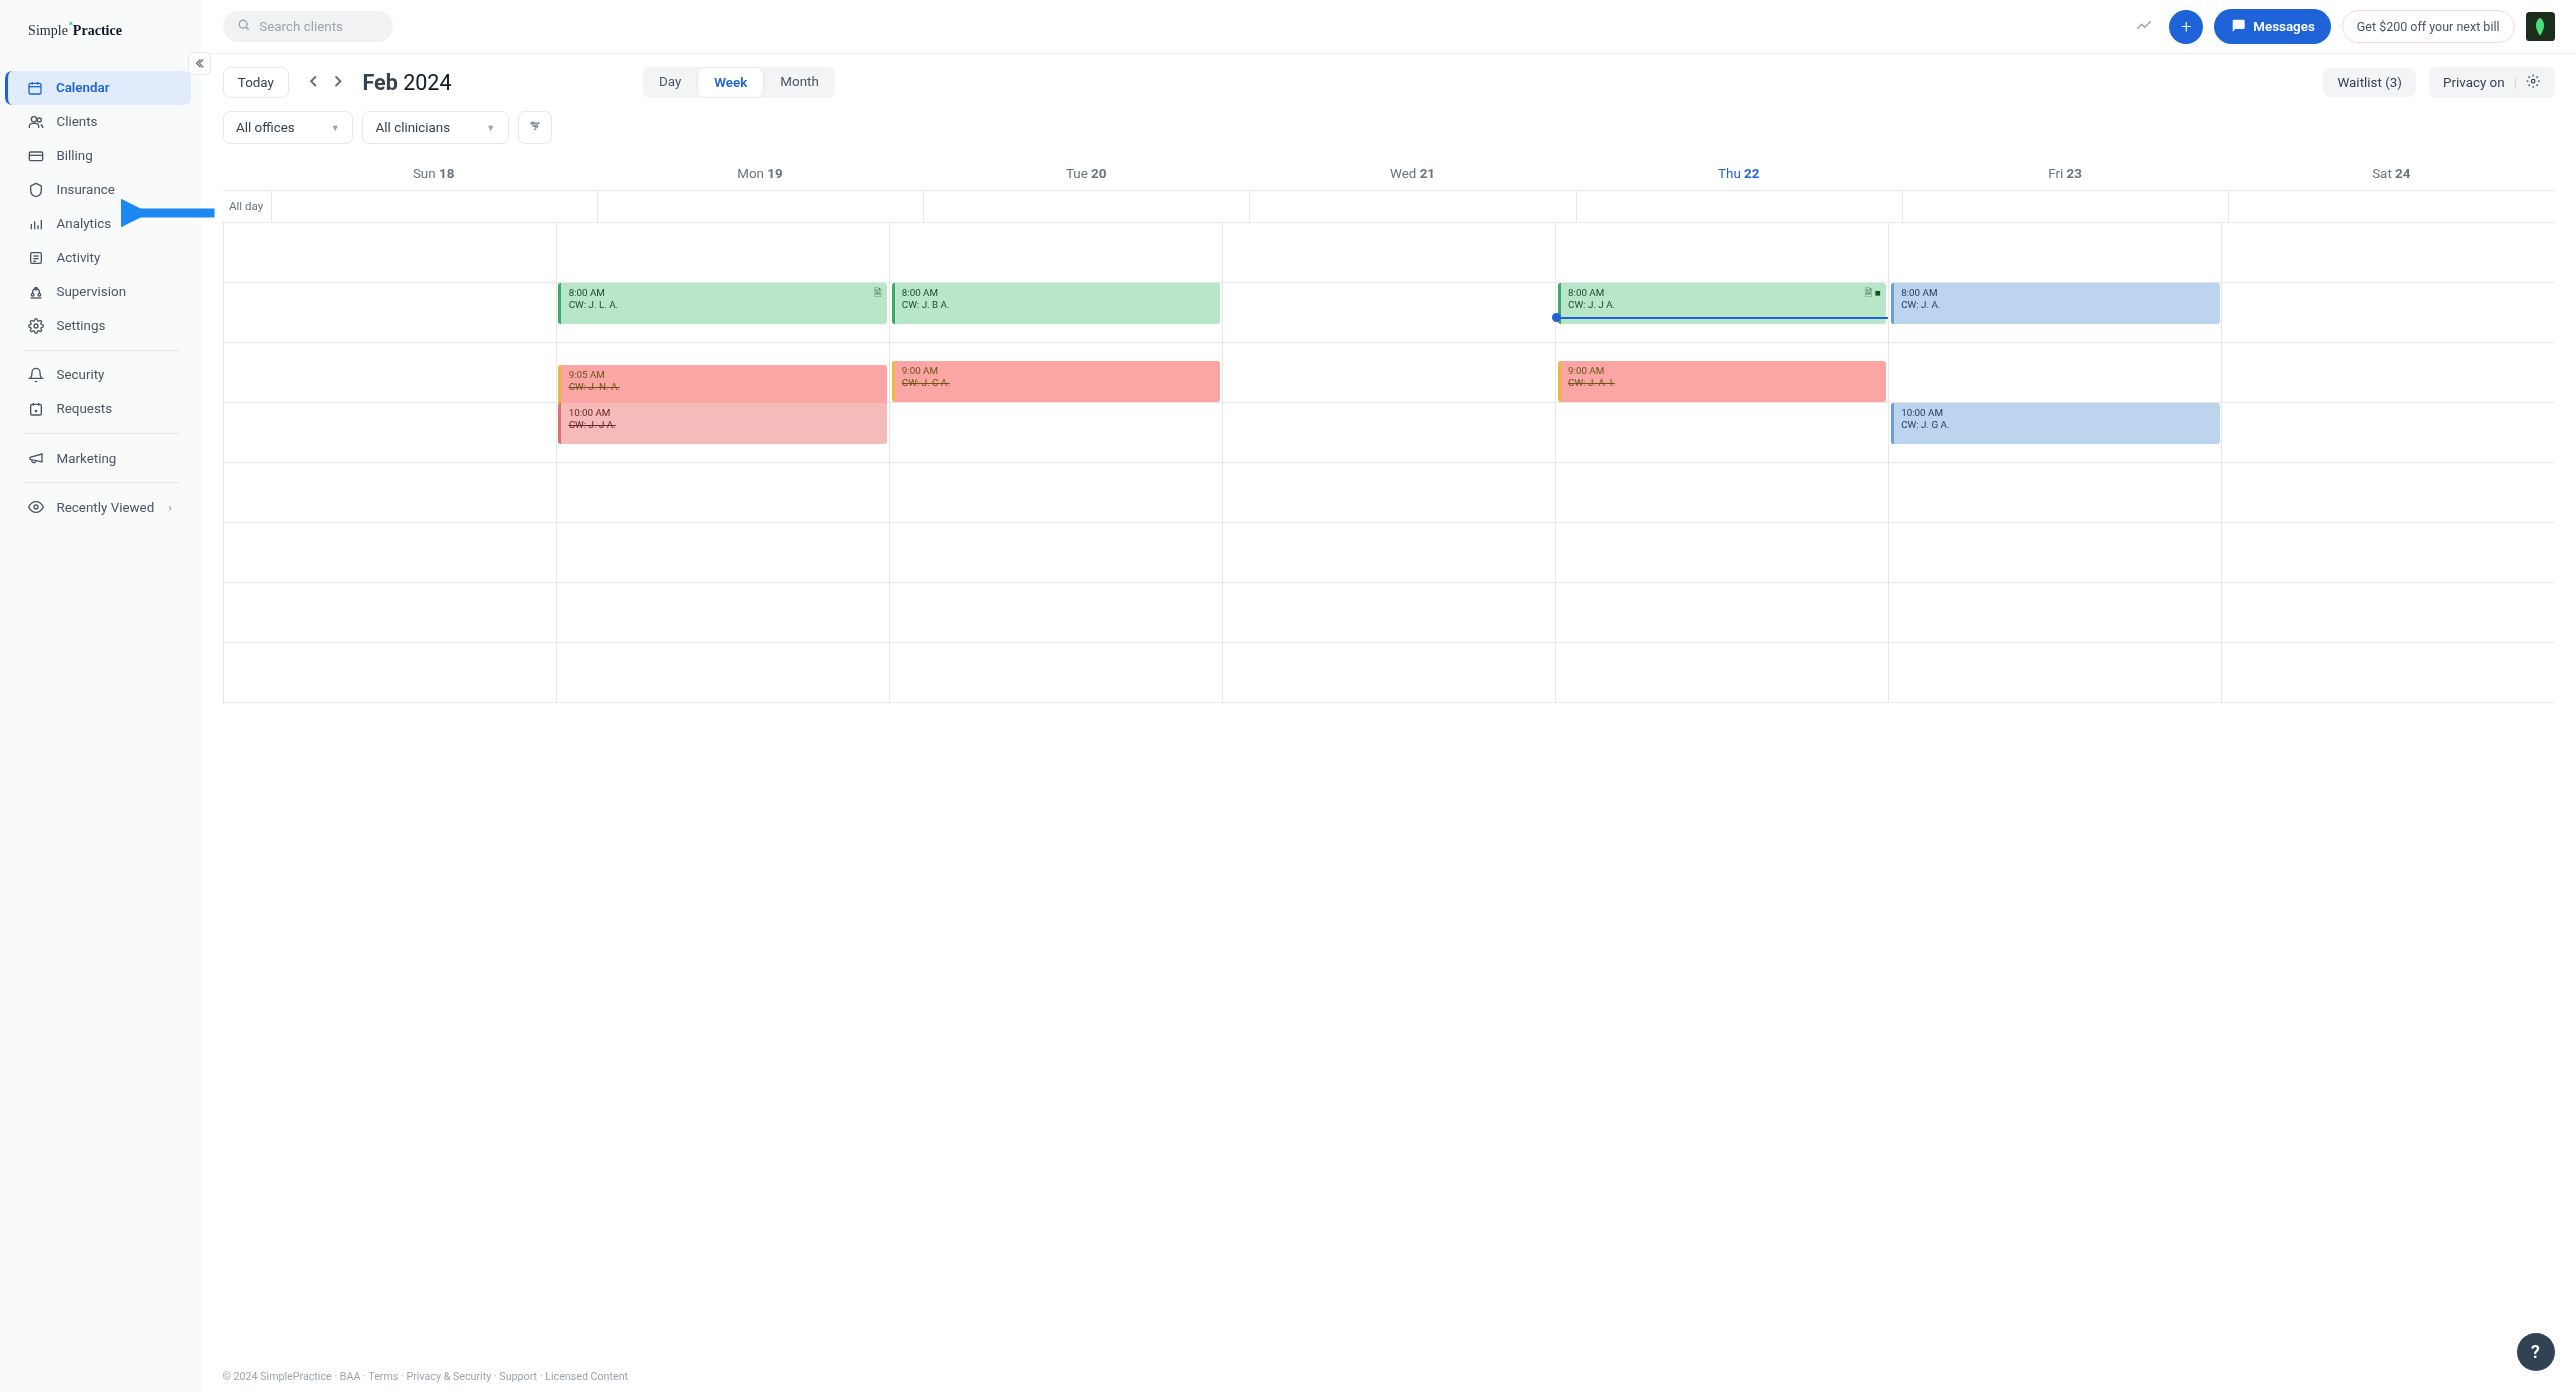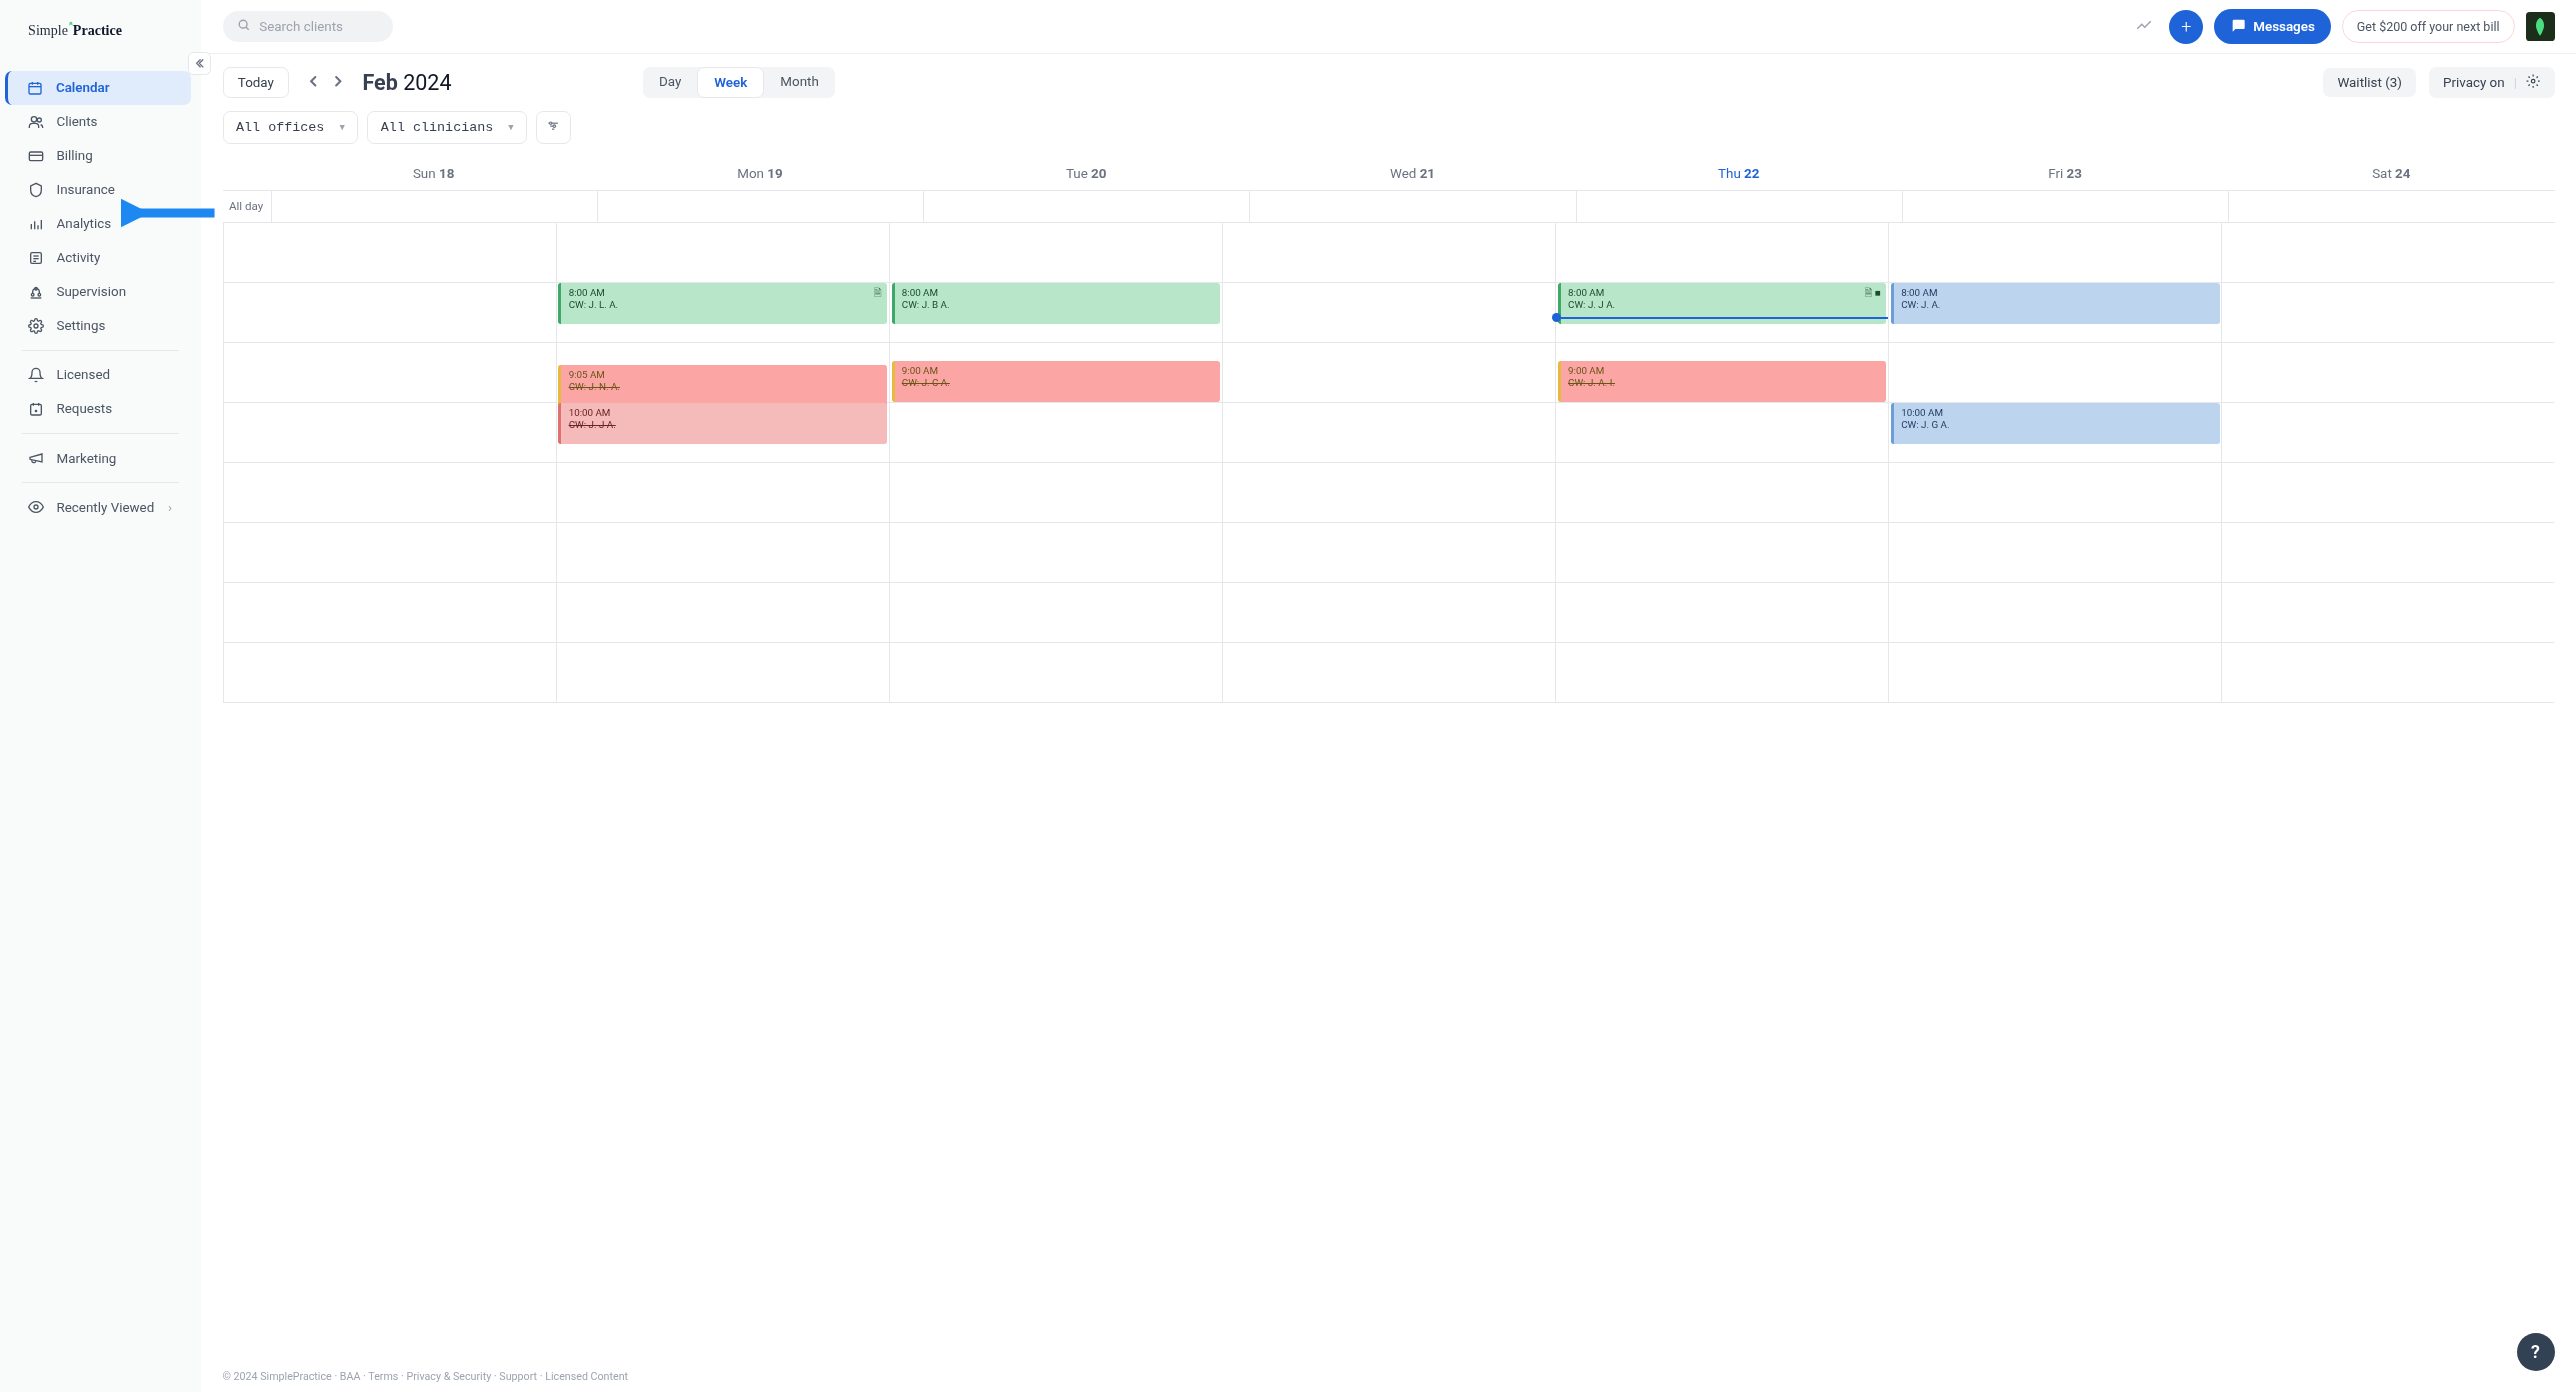--- a/index.html
+++ b/index.html
@@ -32,21 +32,21 @@
 .nav-arrows { display: flex; gap: 1.8px; color: #6b7280;}
 .nav-arrows span { padding: 3.6px 5.4px; cursor: pointer;}
 .date-title { font-size: 21.5px; font-weight: 400; color: #111827;}
 .date-title strong { font-weight: 700; color: #374151;}
 .view-switch { display: flex; background: #f3f4f6; border-radius: 7.2px; overflow: hidden; margin-left: auto;}
 .view-switch .opt { padding: 7.2px 16px; cursor: pointer; font-size: 13.4px; color: #4b5563;}
 .view-switch .opt.active { background: #fff; color: #1e63d8; font-weight: 600; border: 0.9px solid #e5e7eb; border-radius: 7.2px;}
 .right-controls { display: flex; gap: 12.5px; align-items: center; justify-content: space-between;}
 .pill-btn { background: #f3f4f6; border-radius: 7.2px; padding: 7.2px 14.3px; cursor: pointer; font-size: 13.4px; color: #374151; display: flex; align-items: center; gap: 9px;}
 .filters-row { display: flex; gap: 9px; padding: 3.6px 21.5px 12.5px;}
-.dropdown { border: 0.9px solid #e5e7eb; border-radius: 7.2px; padding: 7.2px 12.5px; display: flex; align-items: center; gap: 15px; cursor: pointer; font-size: 13.4px; color: #374151; font-family: Liberation Mono, monospace;}
+.dropdown { border: 0.9px solid #e5e7eb; border-radius: 7.2px; padding: 7.2px 12.5px; display: flex; align-items: center; gap: 36px; cursor: pointer; font-size: 13.4px; color: #374151;}
 .dropdown .caret { color: #9ca3af; font-size: 9px;}
 .filter-btn { border: 0.9px solid #e5e7eb; border-radius: 7.2px; padding: 7.2px 9px; cursor: pointer; color: #6b7280;}
 .calendar { flex: 1; display: flex; flex-direction: column; overflow: hidden; padding: 0 21.5px;}
 .cal-header { display: flex; border-bottom: 0.9px solid #e5e7eb;}
 .time-col { width: 48px; flex-shrink: 0;}
 .day-col { flex: 1; text-align: center; padding: 9px 0; font-size: 13.4px; color: #6b7280;}
 .day-col.today { color: #1e63d8;}
 .day-col strong { font-weight: 700;}
 .allday-row { display: flex; border-bottom: 0.9px solid #e5e7eb; min-height: 32px;}
 .allday-row .time-col { display: flex; align-items: center; justify-content: flex-end; padding-right: 7.2px; font-size: 11.6px; color: #6b7280;}
@@ -177,21 +177,21 @@
         </div>
       <div class="nav-divider"></div>
       <div id="nav-secondary">
           <div class="nav-item">
             <span class="icon">
               <svg width="16" height="16" viewBox="0 0 24 24" fill="none" stroke="currentColor" stroke-width="2">
                 <path d="M18 8A6 6 0 006 8c0 7-3 9-3 9h18s-3-2-3-9"></path>
                 <path d="M13.73 21a2 2 0 01-3.46 0"></path>
               </svg>
             </span>
-            <span>Licensed</span>
+            <span>Security</span>
           </div>
           <div class="nav-item">
             <span class="icon">
               <svg width="16" height="16" viewBox="0 0 24 24" fill="none" stroke="currentColor" stroke-width="2">
                 <rect x="4" y="5" width="16" height="16" rx="2"></rect>
                 <line x1="8" y1="3" x2="8" y2="7"></line>
                 <line x1="16" y1="3" x2="16" y2="7"></line>
                 <circle cx="12" cy="15" r="1" fill="currentColor"></circle>
               </svg>
             </span>

